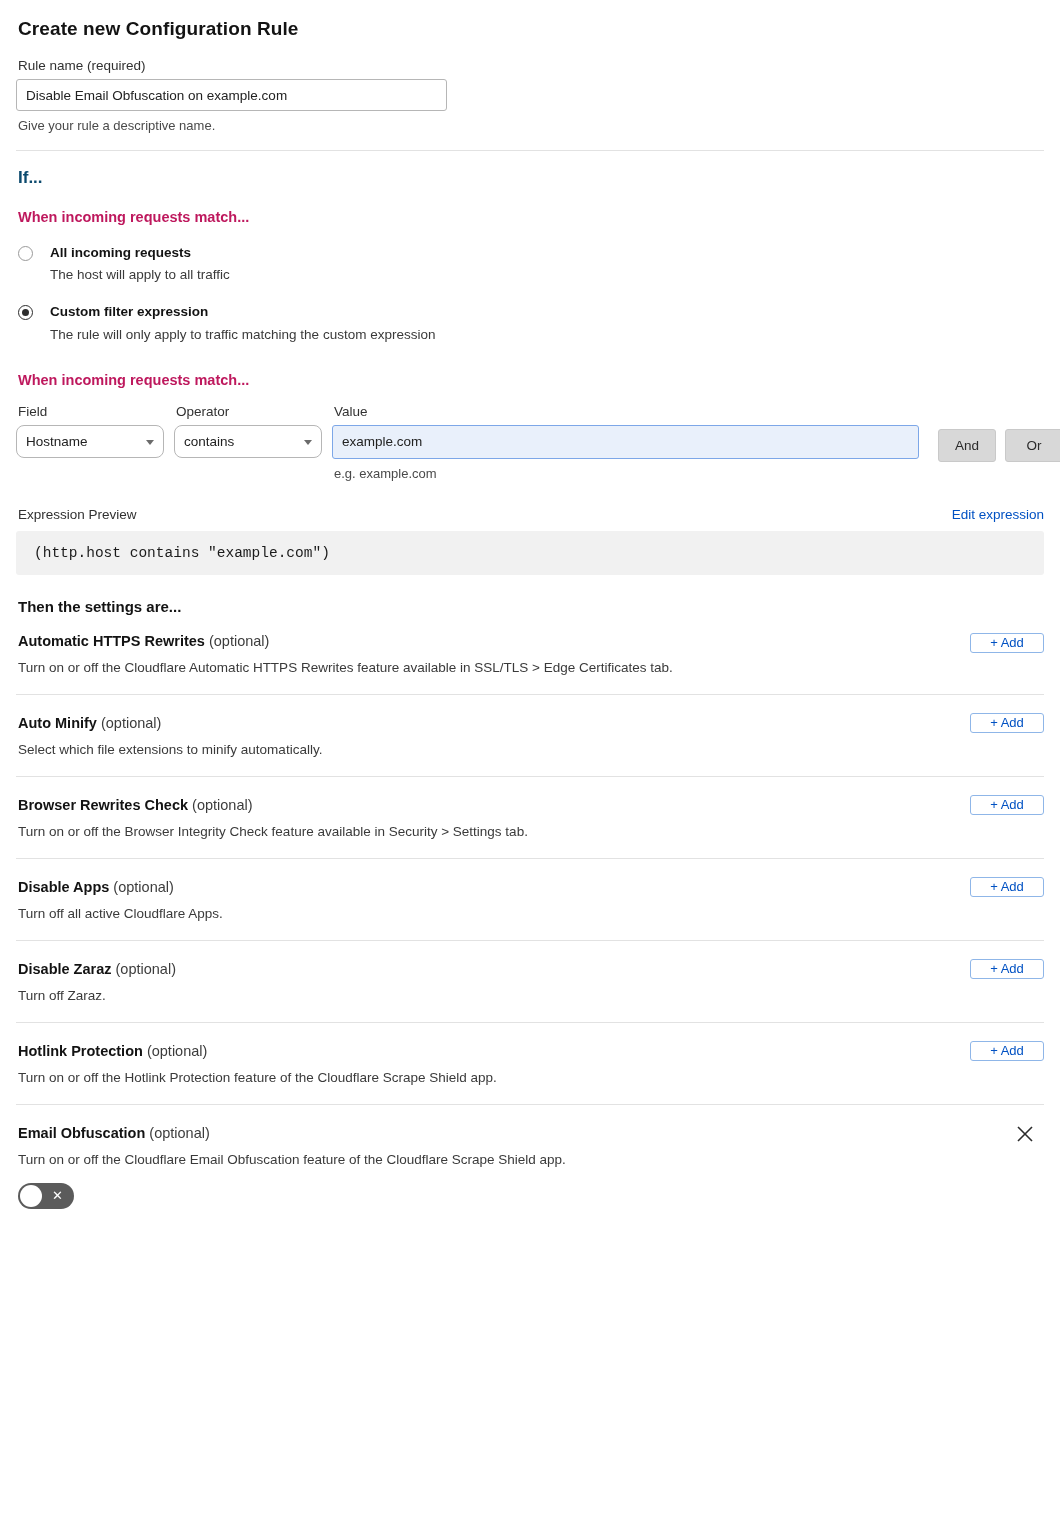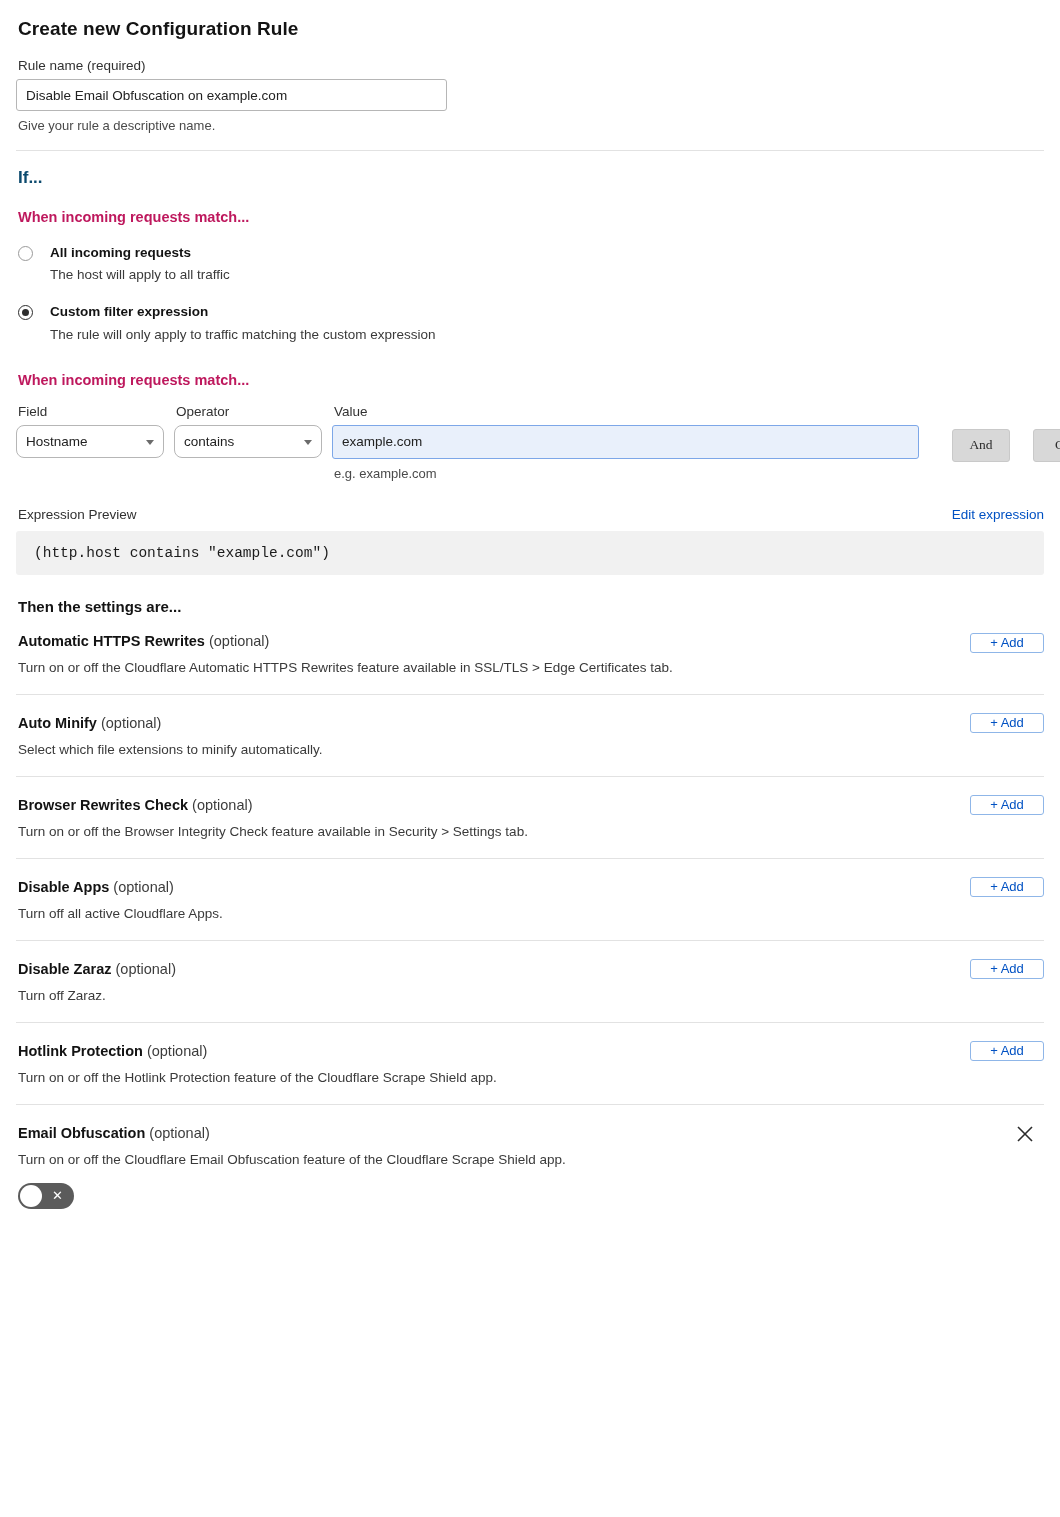--- a/index.html
+++ b/index.html
@@ -149,22 +149,22 @@
     margin: 7px 0 0 2px;
   }
   .logic-btn {
     width: 58px;
     height: 33px;
     background: #d8d8d8;
     border: 1px solid #c9c9c9;
     border-radius: 3px;
     font-size: 13.5px;
     color: #2b2b2b;
-    font-family: Liberation Serif, serif;
-    margin-left: 23px;
+    font-family: Liberation Sans, sans-serif;
+    margin-left: 9px;
     cursor: pointer;
   }
   
   .preview-head {
     display: flex;
     justify-content: space-between;
     align-items: baseline;
     margin-top: 26px;
   }
   .preview-label {

